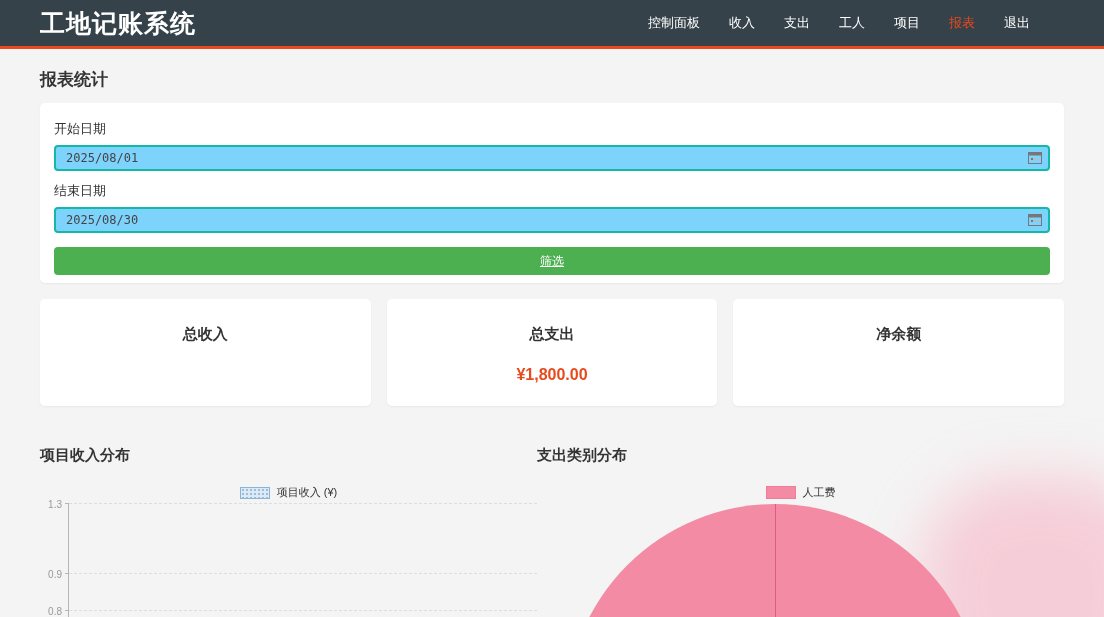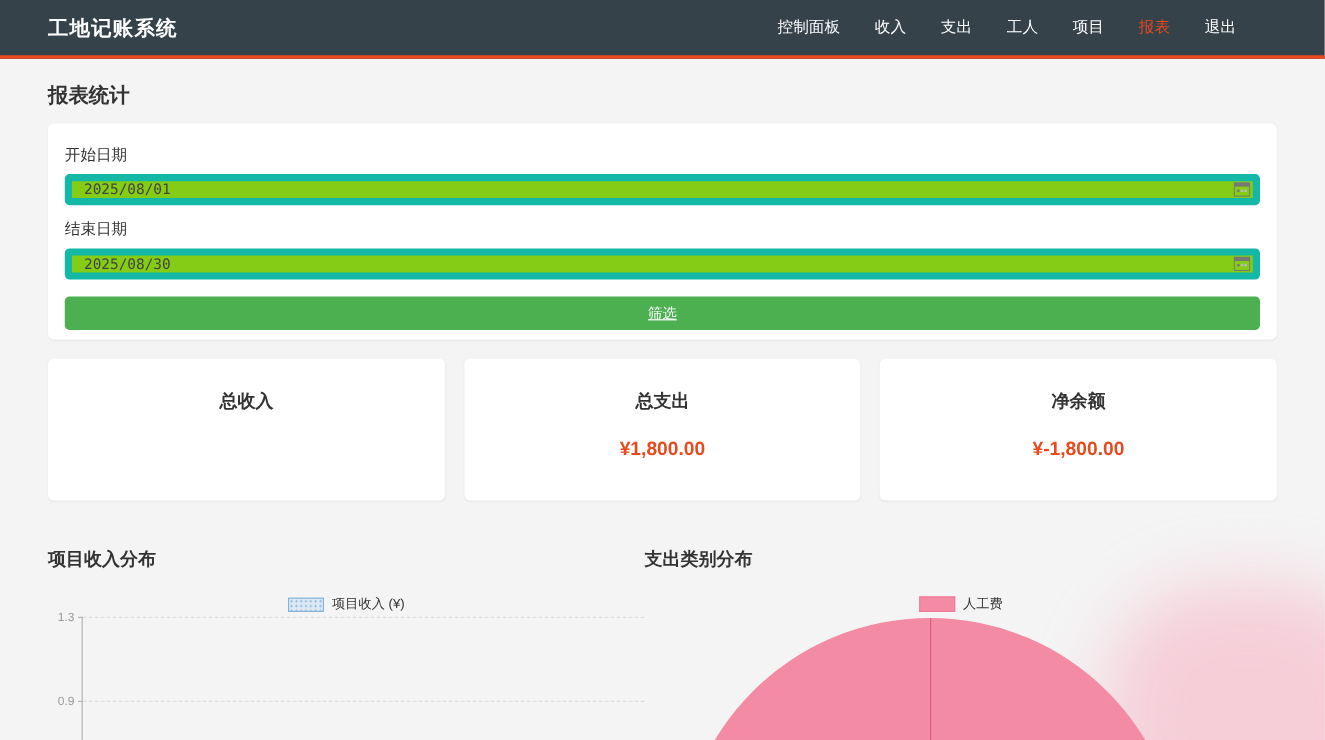--- a/index.html
+++ b/index.html
@@ -8,53 +8,53 @@
     background:#f4f4f4;
     font-family:"Liberation Sans","DejaVu Sans",sans-serif;
     color:#333;
   }
   
   .navbar {
     height:49px; background:#35424a; border-bottom:3px solid #e8491d;
     display:flex; align-items:center; justify-content:space-between;
     padding:0 74px 0 40px;
   }
-  .navbar .brand { color:#fff; font-size:17px; font-weight:bold; letter-spacing:1px; }
+  .navbar .brand { color:#fff; font-size:25px; font-weight:bold; letter-spacing:1px; }
   .navbar nav { display:flex; align-items:center; gap:29px; }
   .navbar nav a { color:#fff; font-size:13px; text-decoration:none; cursor:pointer; }
   .navbar nav a.active { color:#e8491d; }
   
   main { margin:0 40px; }
   .page-title { font-size:17px; font-weight:bold; margin:19px 0 12px; }
   .card {
     background:#fff; border-radius:5px;
     box-shadow:0 1px 2px rgba(0,0,0,0.05);
   }
   
   .filter-card { padding:15px 14px 8px; }
   .filter-card label { display:block; font-size:13px; color:#333; margin:2px 0 7px; }
   .field { position:relative; margin-bottom:11px; }
   .field input {
-    width:100%; height:26px; border:6px solid #14b8a6; border-radius:4px;
+    width:100%; height:26px; border:2px solid #14b8a6; border-radius:4px;
     font-family:"DejaVu Sans Mono","Liberation Mono",monospace;
-    font-size:12px; color:#444; padding:0 30px 0 10px; background:#84cc16;
+    font-size:12px; color:#444; padding:0 30px 0 10px; background:#7dd3fc;
   }
   .cal-icon {
     position:absolute; right:8px; top:6px; width:14px; height:13px; cursor:pointer;
   }
   .filter-btn {
     display:block; width:100%; height:28px; margin-top:14px;
     background:#4caf50; border:none; border-radius:4px;
     color:#fff; font-size:12px; cursor:pointer;
     font-family:"Liberation Sans","DejaVu Sans",sans-serif;
     text-decoration:underline;
   }
   
   .stats-row { display:flex; gap:16px; margin-top:16px; }
-  .stat-card { flex:1; text-align:center; padding:26px 0 33px; }
+  .stat-card { flex:1; text-align:center; padding:26px 0 22px; }
   .stat-card h3 { font-size:15px; font-weight:bold; color:#333; margin-bottom:22px; }
   .stat-card .val { font-size:16px; font-weight:bold; color:#e8491d; }
   
   .charts-row { display:flex; margin-top:40px; height:180px; }
   .chart-col-left { width:497px; flex:none; }
   .chart-col-right { flex:1; position:relative; }
   .chart-title { font-size:15px; font-weight:bold; margin-bottom:20px; }
   .legend-row { display:flex; align-items:center; justify-content:center; gap:7px; margin-bottom:3px; }
   .legend-label { font-size:11px; color:#333; }
   .swatch-bar {
@@ -141,21 +141,20 @@
   <section class="stats-row">
     <div class="card stat-card">
       <h3>总收入</h3>
     </div>
     <div class="card stat-card">
       <h3>总支出</h3>
       <div class="val">¥1,800.00</div>
     </div>
     <div class="card stat-card">
       <h3>净余额</h3>
-      <div class="val">¥-1,800.00</div>
     </div>
   </section>
 
   <section class="charts-row">
 
     <div class="chart-col-left">
       <h3 class="chart-title">项目收入分布</h3>
       <div class="legend-row">
         <span class="swatch-bar"></span>
         <span class="legend-label">项目收入 (¥)</span>

